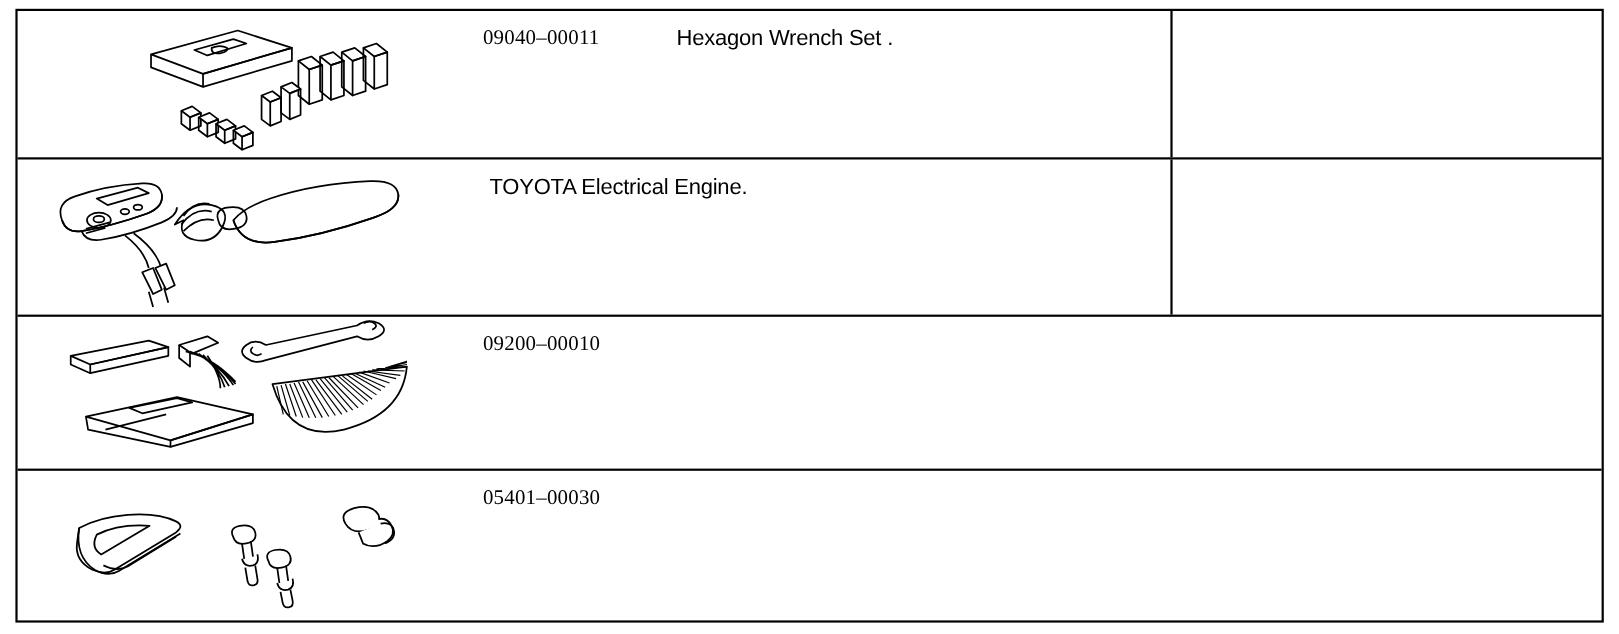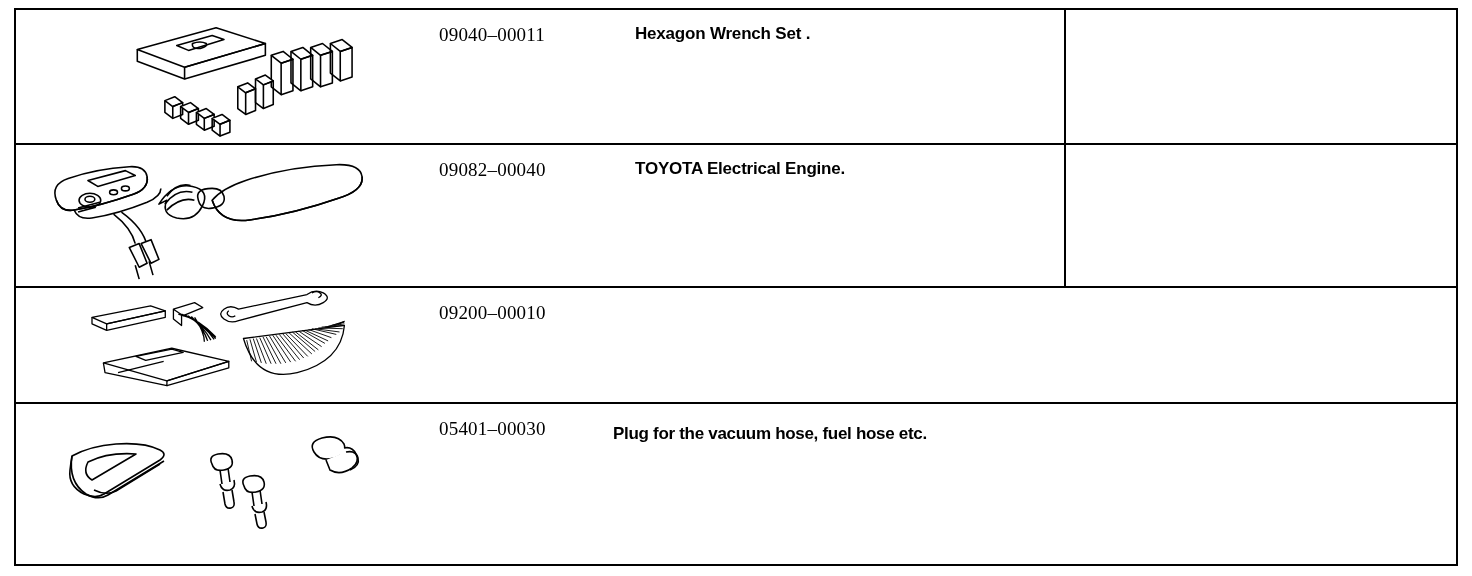--- a/index.html
+++ b/index.html
@@ -33,21 +33,21 @@
     border-bottom: 2px solid #000;
     box-sizing: border-box;
     position: relative;
   }
   .sst-row:last-child {
     border-bottom: none;
   }
 
   .row-1 { height: 135px; }
   .row-2 { height: 143px; }
-  .row-3 { height: 116px; }
+  .row-3 { height: 140px; }
   .row-4 { height: 136px; }
 
   .cell-illus {
     width: 415px;
     flex: 0 0 415px;
     position: relative;
     box-sizing: border-box;
   }
   .cell-part {
     width: 170px;
@@ -72,25 +72,24 @@
   }
 
   .part-no {
     font-family: "Liberation Serif", serif;
     font-size: 19px;
     letter-spacing: 0.2px;
     white-space: nowrap;
   }
   .tool-name {
     font-family: "Liberation Sans", sans-serif;
-    font-size: 17px;
-    font-weight: bold;
+    font-size: 20px;
+    font-weight: normal;
     letter-spacing: -0.2px;
     white-space: nowrap;
-    margin-left: 20px;
   }
   .note-text {
     font-family: "Liberation Sans", sans-serif;
     font-size: 17px;
     font-weight: bold;
     letter-spacing: -0.3px;
     line-height: 1.9;
     max-width: 360px;
   }
 
@@ -197,23 +196,20 @@
 
           <path d="M142,60 q14,-22 34,-18 q18,4 10,20 q-8,16 -26,12 q-16,-4 -10,-18z"></path>
           <path d="M150,52 q10,-14 24,-11 M148,60 q12,-16 28,-12 M150,66 q14,-14 28,-10"></path>
 
           <path d="M196,56 q10,-12 34,-20 q42,-14 92,-16 q24,-1 26,12 q2,14 -24,22 q-46,16 -90,22 q-30,4 -38,-20z" fill="#fff"></path>
           <path d="M196,56 q8,24 38,20 q44,-6 90,-22 q26,-8 24,-22"></path>
           <path d="M182,56 q-4,-12 14,-12 q10,0 12,8 q2,10 -12,12 q-12,2 -14,-8z"></path>
         </g>
       </svg>
     </div>
-    <div class="cell-part">
-      <div class="part-no">09082–00040</div>
-    </div>
     <div class="cell-name">
       <div class="tool-name">TOYOTA Electrical Engine.</div>
     </div>
     <div class="cell-note">
       <div class="note-text"></div>
     </div>
   </div>
 
   <div class="sst-row row-3">
     <div class="cell-illus">
@@ -281,18 +277,15 @@
             <path d="M310,56 l4,10 q14,-2 20,-8 l-4,-10" fill="#fff"></path>
             <path d="M314,66 q10,6 22,-2 q8,-6 4,-14 q-4,-8 -12,-6" fill="#fff"></path>
             <path d="M330,48 q10,-2 12,6 q2,8 -8,12"></path>
           </g>
         </g>
       </svg>
     </div>
     <div class="cell-part">
       <div class="part-no">05401–00030</div>
     </div>
-    <div class="cell-note">
-      <div class="note-text">Plug for the vacuum hose, fuel hose etc.</div>
-    </div>
   </div>
 
 </div>
 
 </body></html>

